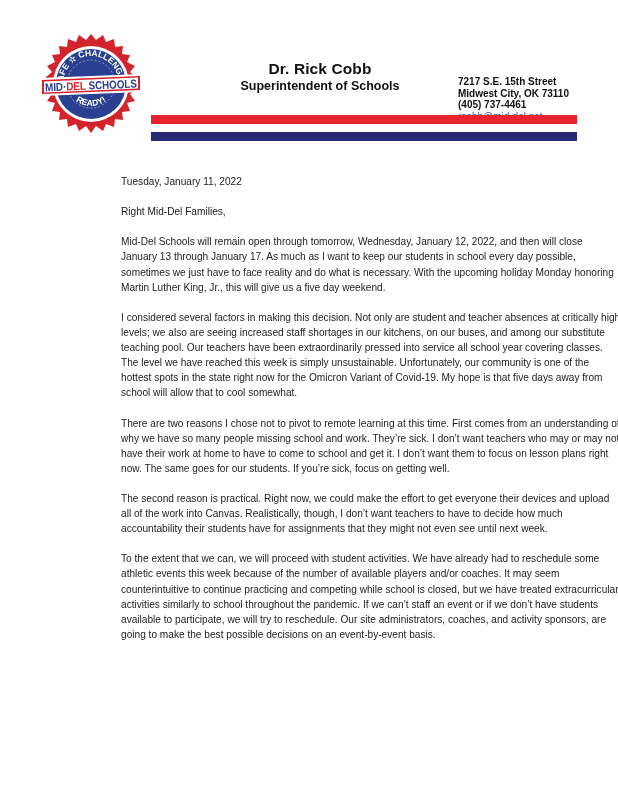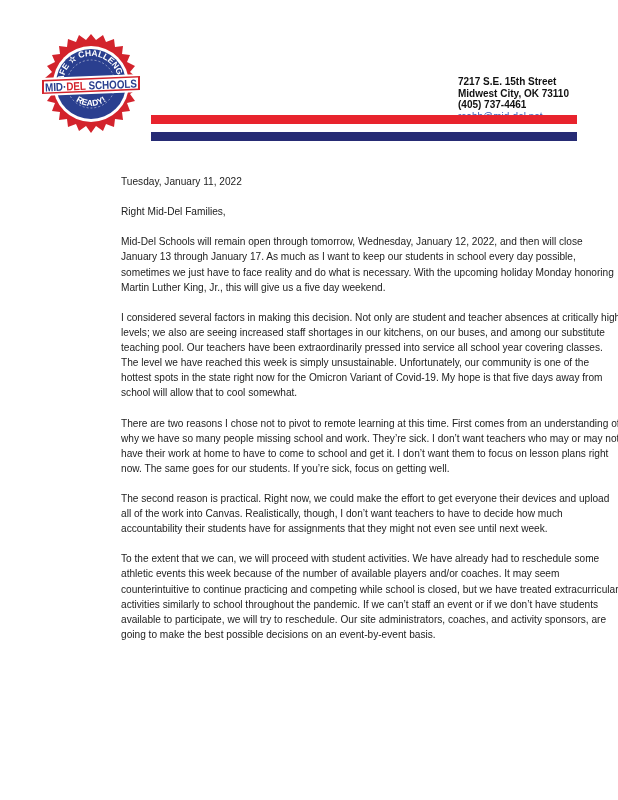--- a/index.html
+++ b/index.html
@@ -41,20 +41,22 @@
     <polygon points="2,46 104,42 104,60 2,64" fill="#ffffff"></polygon>
     <polygon points="4,48 102,44 102,58 4,62" fill="#d3232c"></polygon>
     <polygon points="6,49.5 100,45.5 100,56.5 6,60.5" fill="#ffffff"></polygon>
     <text x="53" y="57.5" text-anchor="middle" font-family="Liberation Sans, sans-serif" font-size="11.5" font-weight="bold" transform="rotate(-2.4 53 53)" textLength="92" lengthAdjust="spacingAndGlyphs">
       <tspan fill="#2a3f8f">MID</tspan><tspan fill="#2a3f8f">·</tspan><tspan fill="#d3232c">DEL</tspan><tspan fill="#2a3f8f"> </tspan><tspan fill="#2a3f8f">SCHOOLS</tspan>
     </text>
   </svg>
 </div>
 
 <div class="head-center">
+  <div class="name">Dr. Rick Cobb</div>
+  <div class="title">Superintendent of Schools</div>
 </div>
 
 <div class="addr">
   <div>7217 S.E. 15th Street</div>
   <div>Midwest City, OK 73110</div>
   <div>(405) 737-4461</div>
   <div><a href="mailto:rcobb@mid-del.net">rcobb@mid-del.net</a></div>
 </div>
 
 <div class="stripe red"></div>

